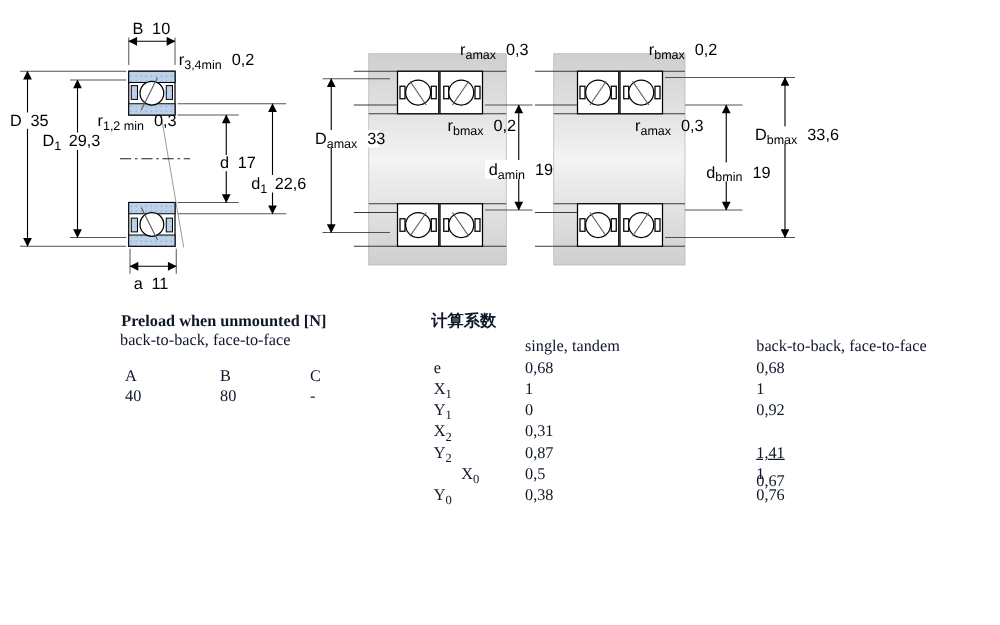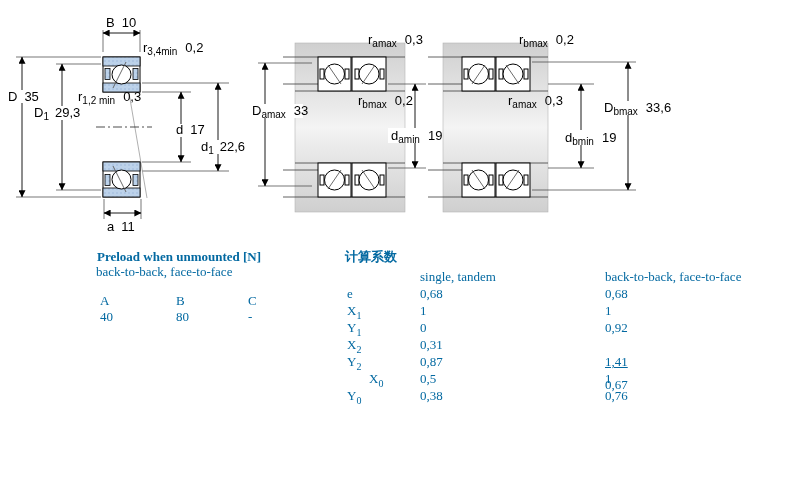--- a/index.html
+++ b/index.html
@@ -1,17 +1,17 @@
 <!DOCTYPE html>
 <html><head>
 <meta charset="utf-8">
 <style>
   html,body{margin:0;padding:0;background:#fff;}
   #stage{position:relative;width:800px;height:500px;background:#fff;overflow:hidden;
-         font-family:"Liberation Serif",serif;color:#0369a1;}
+         font-family:"Liberation Serif",serif;color:#0f172a;}
   #drawings{position:absolute;left:0;top:0;}
   
   .ext{stroke:#3c3c3c;stroke-width:.7;fill:none;}
   .dim{stroke:#000;stroke-width:.9;fill:none;}
   .edge{stroke:#3a3a3a;stroke-width:.8;fill:none;}
   .part{stroke:#000;stroke-width:1;fill:#fff;}
   .ring{stroke:#000;stroke-width:.8;}
   .contact{stroke:#5a5a5a;stroke-width:.9;}
   .longline{stroke:#9a9a9a;stroke-width:.8;}
   .axis{stroke:#000;stroke-width:.7;stroke-dasharray:9 3 2 3;}

